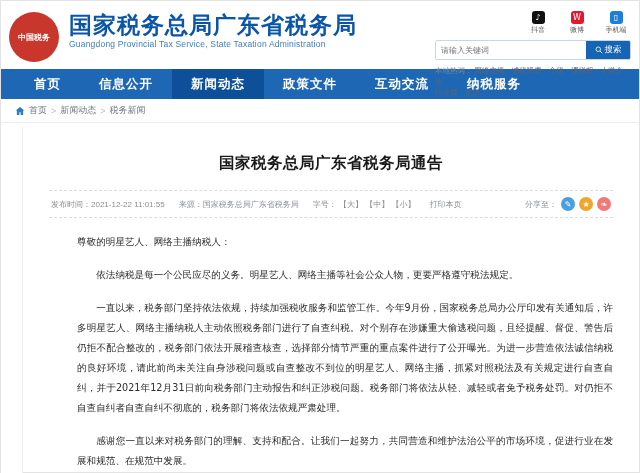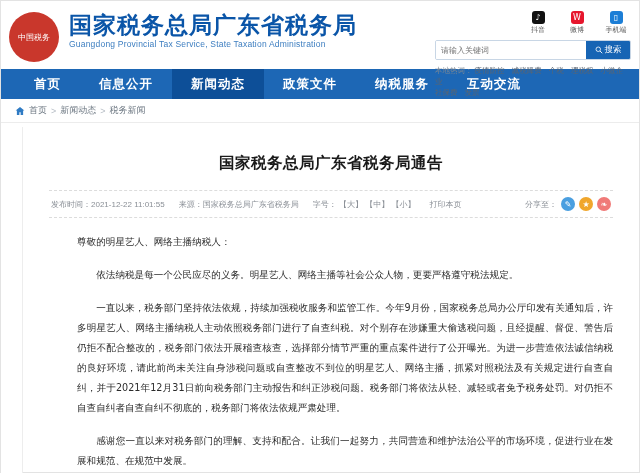--- a/index.html
+++ b/index.html
@@ -41,20 +41,21 @@
     align-items: center;
     justify-content: center;
   }
   .emblem-circle span {
     color: #ffffff;
     font-size: 8px;
     line-height: 9px;
     text-align: center;
     letter-spacing: 0px;
     font-family: "DejaVu Sans", sans-serif;
+    font-weight: bold;
   }
   .title-block {
     margin-left: 6px;
     margin-top: 4px;
     flex: 0 0 auto;
   }
   .title-cn {
     color: #0a55a8;
     font-size: 23px;
     font-weight: bold;
@@ -296,39 +297,39 @@
           <svg width="8" height="8" viewBox="0 0 16 16">
             <circle cx="6.5" cy="6.5" r="4.5" fill="none" stroke="#ffffff" stroke-width="1.6"></circle>
             <line x1="10" y1="10" x2="14.5" y2="14.5" stroke="#ffffff" stroke-width="1.8"></line>
           </svg>
           <span>搜索</span>
         </div>
       </div>
 
       <div class="hotwords">
         <span class="lbl">本地热词：</span>
-        <a href="#">疫情防控</a>
+        <a href="#">网络主播</a>
         <a href="#">减税降费</a>
         <a href="#">个税</a>
         <a href="#">理税权</a>
         <a href="#">小微企业</a>
         <br>
         <a href="#">社保费</a>
         <a href="#">发票</a>
       </div>
     </div>
   </div>
 
   <div class="nav">
     <div class="nav-item">首页</div>
     <div class="nav-item">信息公开</div>
     <div class="nav-item active">新闻动态</div>
     <div class="nav-item">政策文件</div>
+    <div class="nav-item">互动交流</div>
     <div class="nav-item">纳税服务</div>
-    <div class="nav-item">互动交流</div>
   </div>
 
   <div class="crumb">
     <svg class="home-ic" viewBox="0 0 16 16">
       <path d="M8 1.5 1 7h2v7.5h4V10h2v4.5h4V7h2z" fill="#2f7bc4"></path>
     </svg>
     <a href="#">首页</a>
     <span class="sep">&gt;</span>
     <a href="#">新闻动态</a>
     <span class="sep">&gt;</span>

